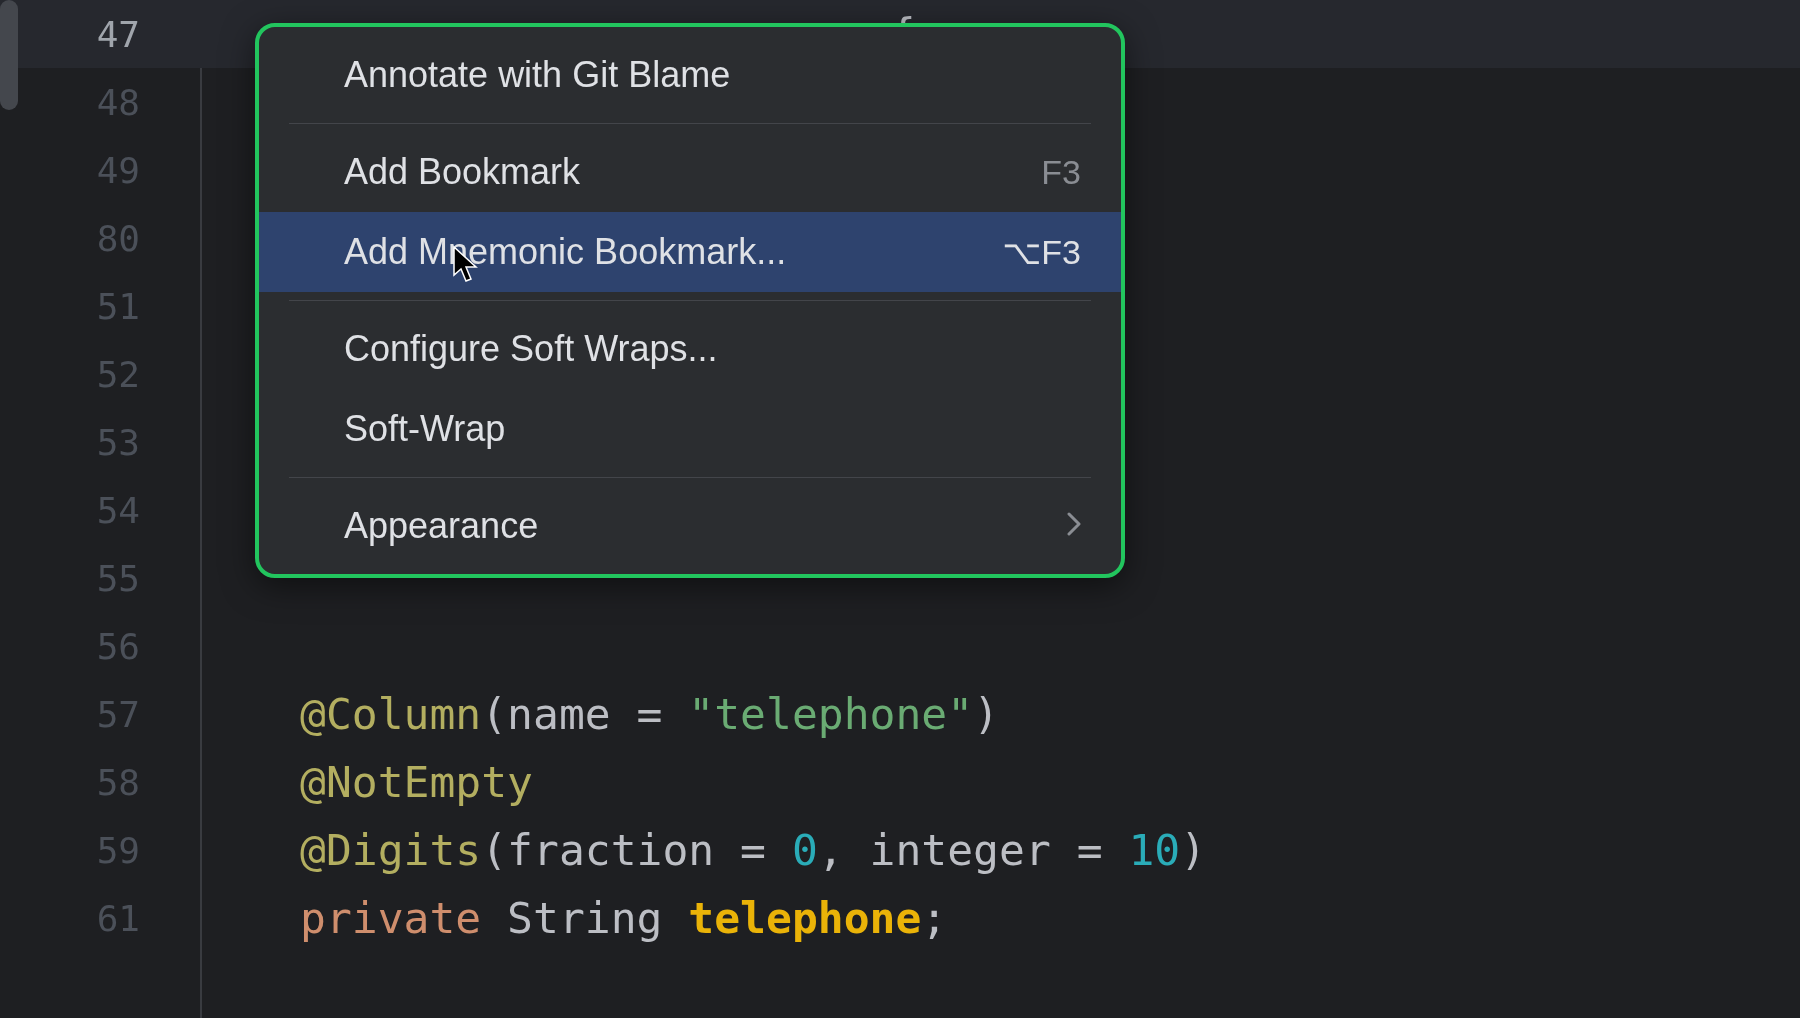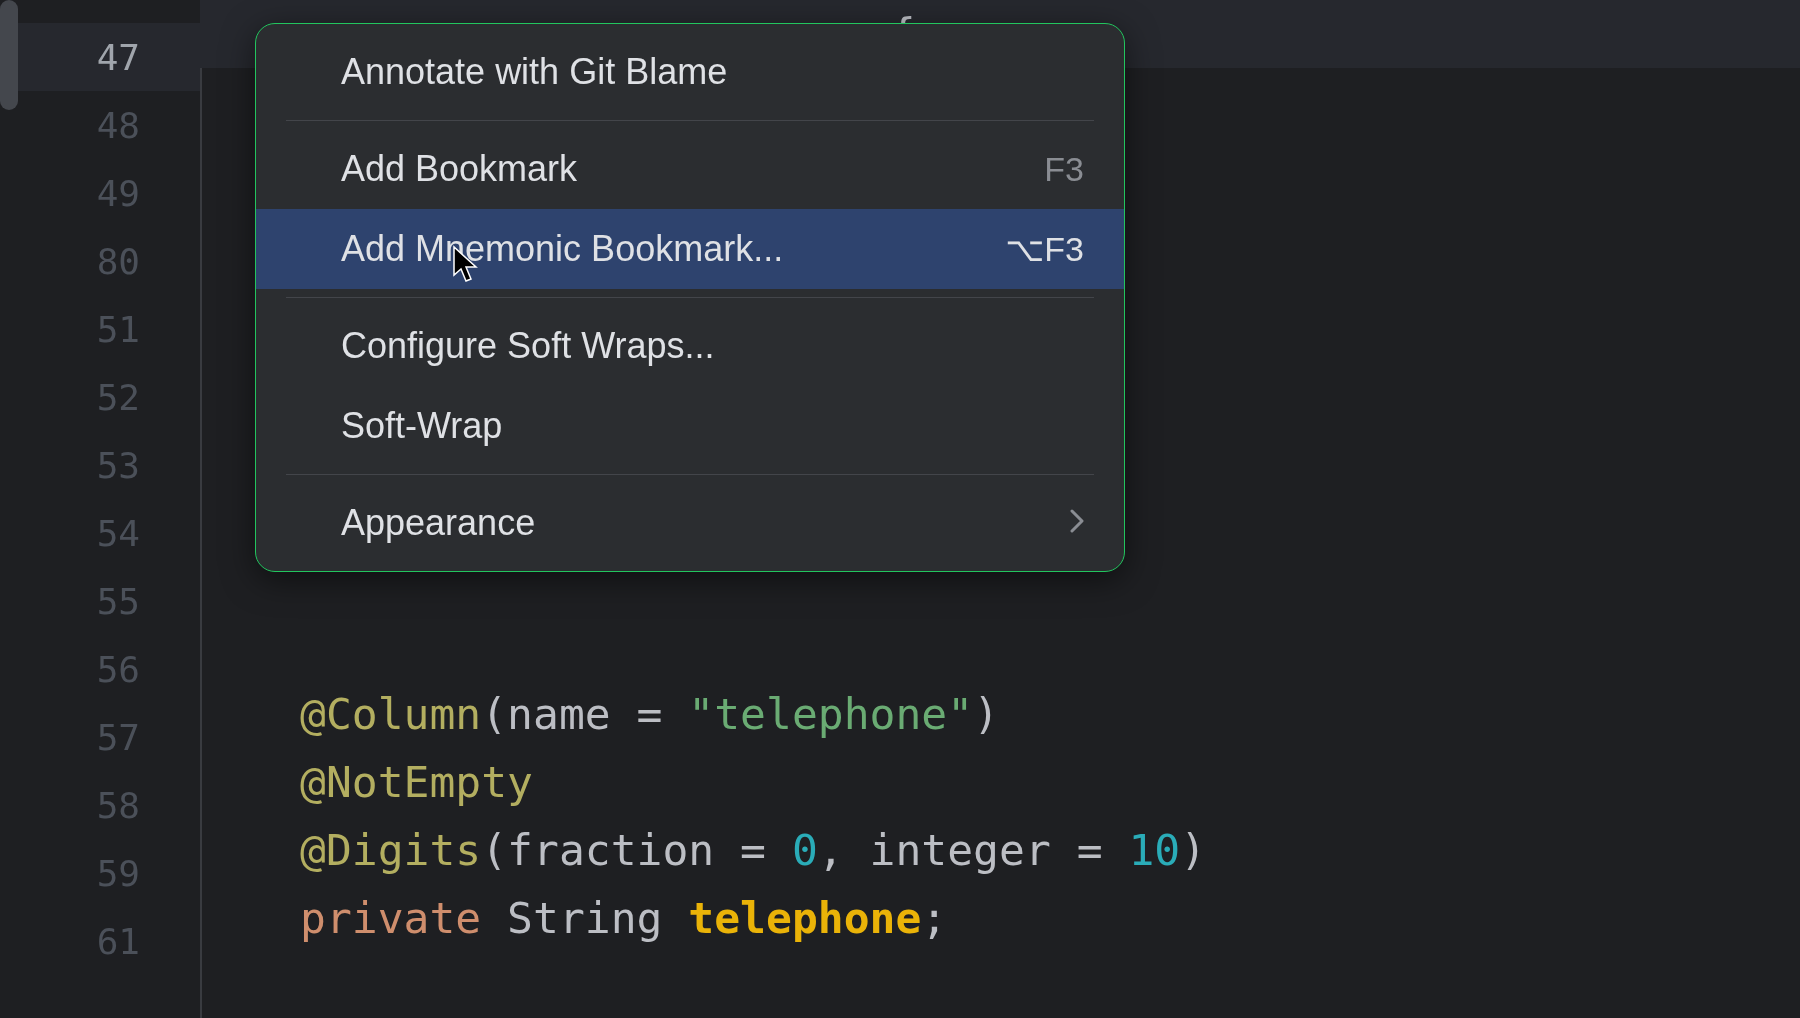--- a/index.html
+++ b/index.html
@@ -41,21 +41,20 @@
       align-items: center;
       justify-content: flex-end;
       padding-right: 60px;
       color: #4b5059;
       font-size: 36px;
       font-family: "SF Mono", Monaco, Menlo, Consolas, monospace;
     }
     .line-number.active {
       background: #26282e;
       color: #a0a5ac;
-      margin-top: 23px;
     }
     .code-area {
       flex: 1;
       background: #1e1f22;
       position: relative;
       font-family: "SF Mono", Monaco, Menlo, Consolas, monospace;
       font-size: 43px;
     }
     .code-line {
       height: 68px;
@@ -86,21 +85,21 @@
     .tok-ident { color: #eab308; font-weight: bold; }
     .tok-semi { color: #bcbec4; }
     .tok-brace { color: #bcbec4; }
     
     .context-menu {
       position: absolute;
       left: 255px;
       top: 23px;
       width: 870px;
       background: #2b2d30;
-      border: 1px solid #22c55e;
+      border: 4px solid #22c55e;
       border-radius: 20px;
       box-shadow: 0 8px 32px rgba(0,0,0,0.5);
       padding: 8px 0;
       overflow: hidden;
     }
     .menu-item {
       height: 80px;
       display: flex;
       align-items: center;
       justify-content: space-between;

